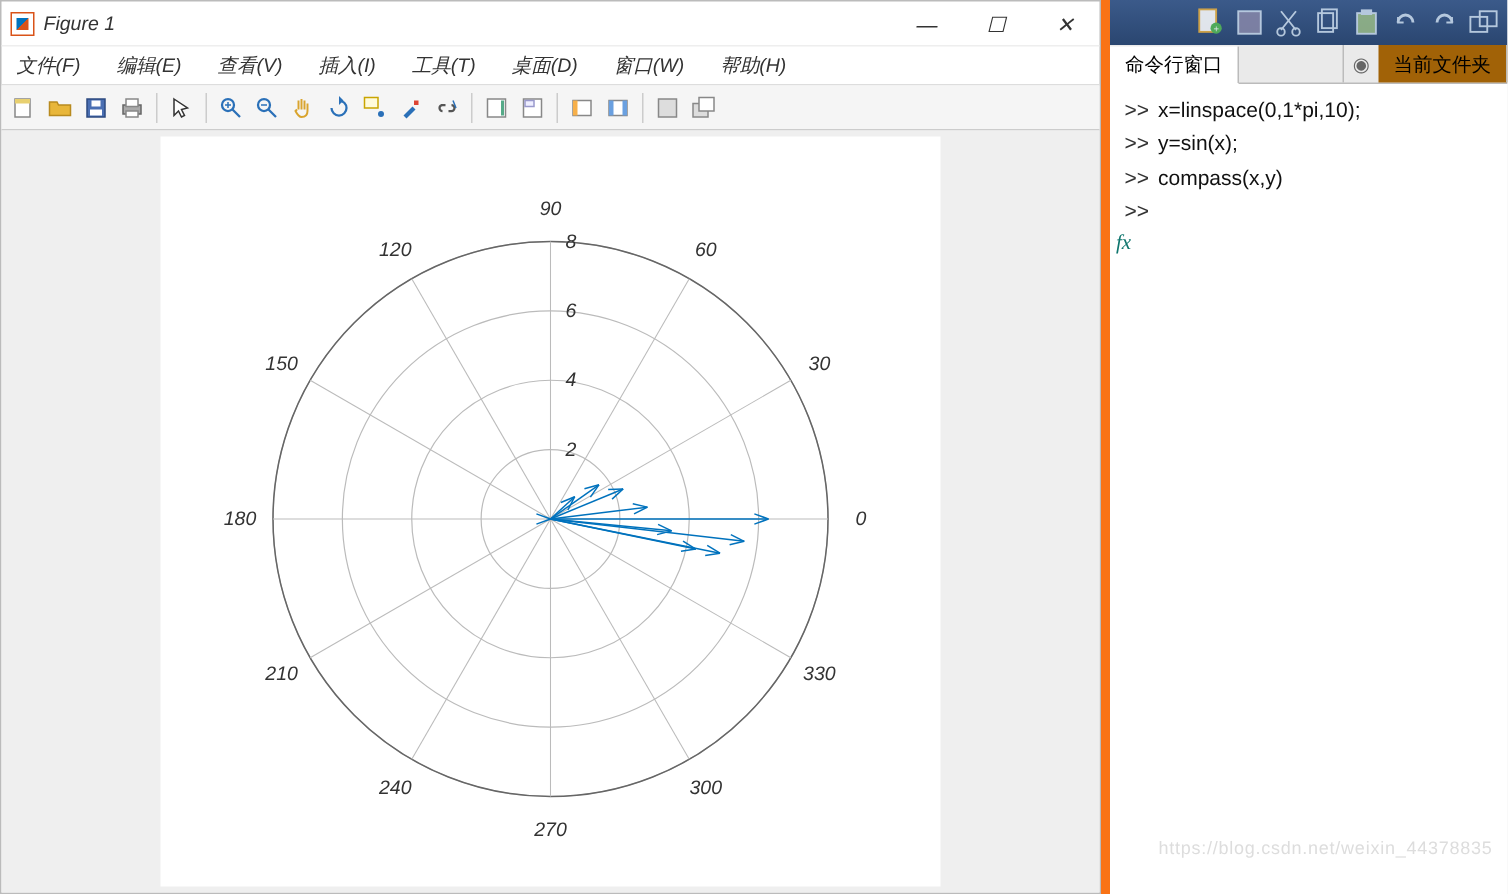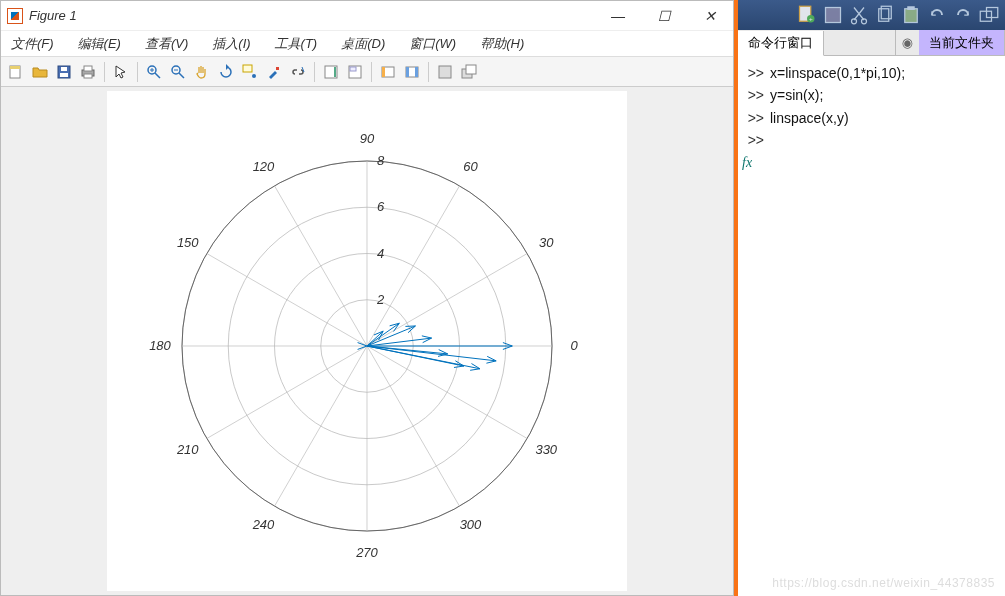--- a/index.html
+++ b/index.html
@@ -12,34 +12,34 @@
 .win-controls { display: flex; }
 .win-btn { width: 46px; height: 30px; display: flex; align-items: center; justify-content: center; font-size: 14px; color: #333; }
 .menubar { height: 26px; display: flex; align-items: center; padding: 0 6px; gap: 16px; font-size: 13px; color: #333; border-bottom: 1px solid #ddd; }
 .menu-item { padding: 2px 4px; }
 .toolbar { height: 30px; display: flex; align-items: center; padding: 0 4px; gap: 2px; border-bottom: 1px solid #ccc; background: #f5f5f5; }
 .tool-btn { width: 22px; height: 22px; display: flex; align-items: center; justify-content: center; border: 1px solid transparent; }
 .tool-btn svg { width: 16px; height: 16px; }
 .sep { width: 1px; height: 20px; background: #ccc; margin: 0 3px; }
 .canvas-area { flex: 1; background: #efefef; display: flex; align-items: center; justify-content: center; position: relative; }
 .polar-svg { background: #fff; }
-.right-panel { flex: 1; height: 100%; display: flex; flex-direction: column; border-left: 4px solid #f97316; background: #fff; }
+.right-panel { flex: 1; height: 100%; display: flex; flex-direction: column; border-left: 6px solid #f97316; background: #fff; }
 .right-top { height: 30px; background: linear-gradient(#3b5a8a,#2a4670); display: flex; align-items: center; justify-content: flex-end; padding: 0 6px; gap: 6px; }
 .top-icon { width: 20px; height: 20px; opacity: 0.85; }
 .top-icon svg { width: 100%; height: 100%; }
 .right-tabs { height: 26px; display: flex; align-items: stretch; background: #eaeaea; border-bottom: 1px solid #bbb; font-size: 13px; }
-.tab { padding: 3px 10px; border-right: 1px solid #bbb; background: #c4b5fd; display: flex; align-items: center; }
+.tab { padding: 3px 10px; border-right: 1px solid #bbb; background: #a16207; display: flex; align-items: center; }
 .tab.active { background: #fff; border-bottom: 1px solid #fff; position: relative; top: 1px; }
 .tab-spacer { flex: 1; }
 .tab-btn { width: 24px; display: flex; align-items: center; justify-content: center; border-left: 1px solid #bbb; color: #666; }
 .cmd-body { flex: 1; padding: 6px 4px; font-family: "SimSun", "Courier New", monospace; font-size: 14px; color: #111; line-height: 1.6; position: relative; }
 .cmd-line { display: flex; white-space: pre; }
 .cmd-prompt { width: 28px; text-align: right; padding-right: 6px; color: #333; }
 .fx { position: absolute; left: 4px; top: 96px; font-style: italic; font-family: serif; color: #0f766e; }
-.watermark { position: absolute; right: 10px; bottom: 6px; color: #ddd; font-size: 12px; letter-spacing: 0.5px; }
+.watermark { position: absolute; right: 10px; bottom: 24px; color: #ddd; font-size: 12px; letter-spacing: 0.5px; }
 .polar-txt { font-size: 13px; fill: #333; font-family: Arial; }
 .axis-angle { font-size: 13px; fill: #333; }
 </style>
 </head>
 <body>
 
 <div class="figure-window">
   <div class="titlebar">
     <span class="titlebar-icon"></span>
     <span class="title-text">Figure 1</span>
@@ -294,19 +294,19 @@
     <div class="tab-spacer"></div>
     <div class="tab-btn">◉</div>
     <div class="tab">
         <span>当前文件夹</span>
       </div>
   </div>
 
   <div class="cmd-body">
     <div class="cmd-line"><span class="cmd-prompt">&gt;&gt;</span><span>x=linspace(0,1*pi,10);</span></div>
     <div class="cmd-line"><span class="cmd-prompt">&gt;&gt;</span><span>y=sin(x);</span></div>
-    <div class="cmd-line"><span class="cmd-prompt">&gt;&gt;</span><span>linspace(x,y)</span></div>
+    <div class="cmd-line"><span class="cmd-prompt">&gt;&gt;</span><span>compass(x,y)</span></div>
     <div class="cmd-line"><span class="cmd-prompt">&gt;&gt;</span><span></span></div>
     <span class="fx">fx</span>
   </div>
 </div>
 
 <div class="watermark">https://blog.csdn.net/weixin_44378835</div>
 
 </body></html>

